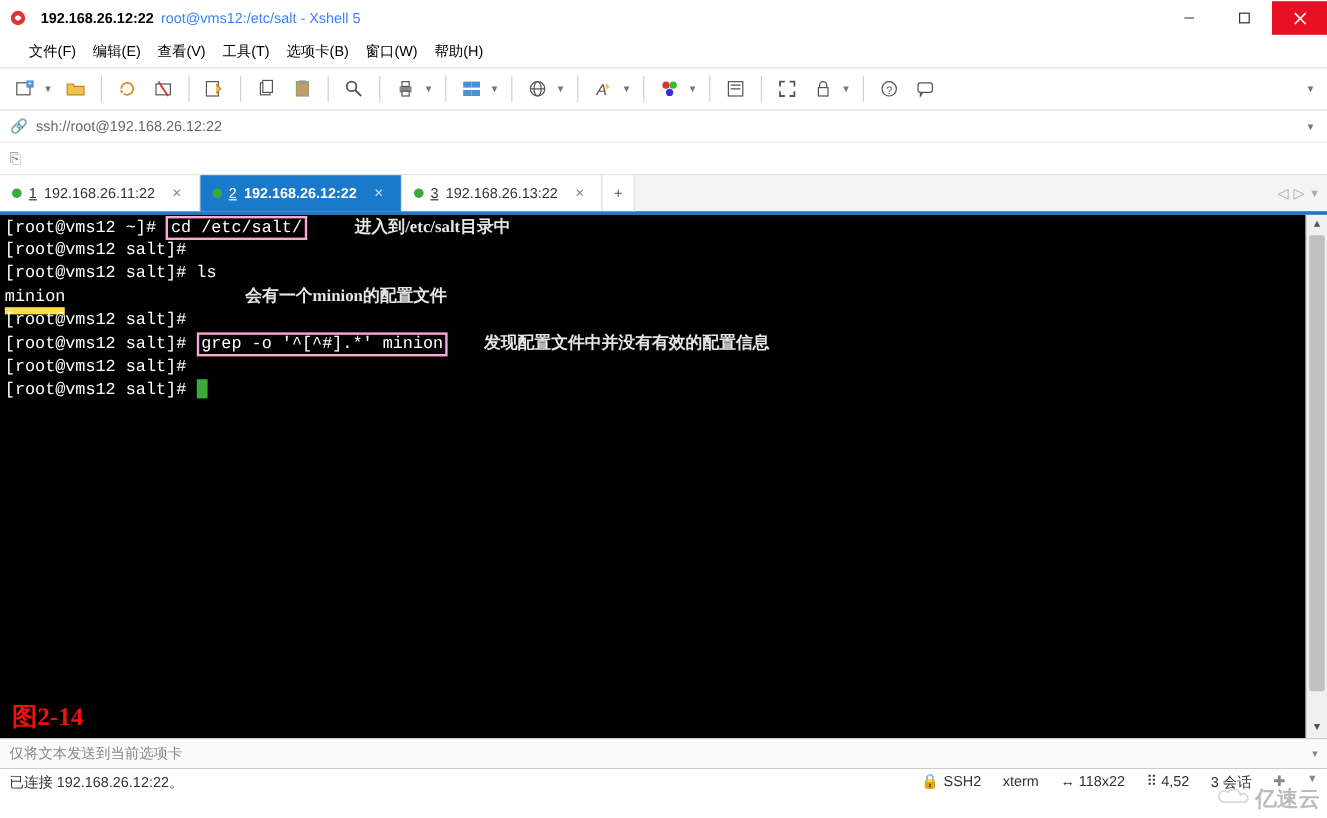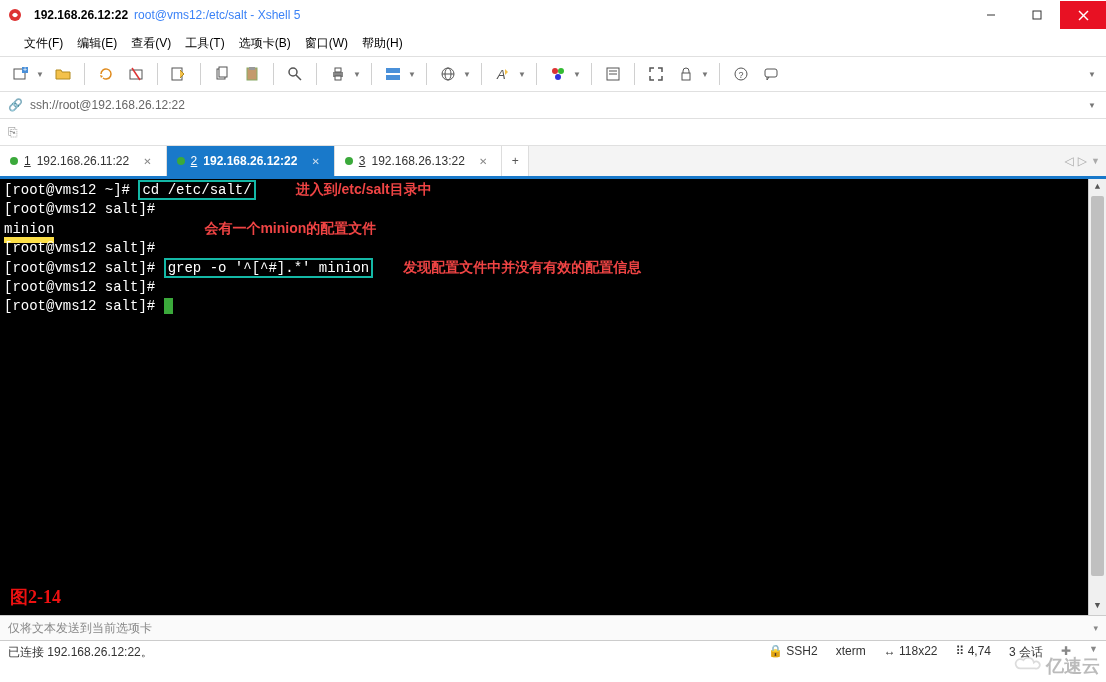--- a/index.html
+++ b/index.html
@@ -29,25 +29,25 @@
   .tab .closex{font-size:10px;color:#888;margin-left:8px;}
   .tab.active .closex{color:#cde;}
   .addtab{width:26px;display:flex;align-items:center;justify-content:center;background:#fff;border-right:1px solid #ddd;color:#555;}
   .tabnav{position:absolute;right:6px;top:0;height:100%;display:flex;align-items:center;gap:4px;color:#aaa;}
   .terminal{background:#000;color:#fff;font-family:"Consolas","Courier New",monospace;font-size:14px;line-height:19px;position:relative;height:436px;}
   .termscroll{position:absolute;right:0;top:0;width:17px;height:100%;background:#f0f0f0;border-left:1px solid #ccc;}
   .termscroll .thumb{position:absolute;left:2px;right:2px;top:0;height:50px;background:#c0c0c0;border-radius:2px;}
   .termscroll .darr{position:absolute;bottom:0;left:0;right:0;height:17px;display:flex;align-items:center;justify-content:center;color:#555;font-size:9px;}
   .termscroll .uarr{position:absolute;top:0;left:0;right:0;height:17px;display:flex;align-items:center;justify-content:center;color:#555;font-size:9px;}
   .termcontent{padding:1px 4px;position:absolute;left:0;right:17px;top:0;}
-  .redbox{border:2px solid #14b8a6;padding:0 2px;}
-  .redtxt{color:#ef4444;font-weight:bold;font-family:Liberation Sans, sans-serif;}
+  .redbox{border:2px solid #f9a8d4;padding:0 2px;}
+  .redtxt{color:#e5e5e5;font-weight:bold;font-family:Liberation Serif, serif;}
   .redul{border-bottom:6px solid #fde047;}
   .cursor{display:inline-block;width:9px;height:16px;background:#3ba93b;vertical-align:middle;}
-  .figlabel{position:absolute;left:10px;bottom:8px;color:#e11;font-weight:bold;font-family:"Microsoft YaHei";font-size:18px;}
+  .figlabel{position:absolute;left:10px;bottom:8px;color:#e11;font-weight:bold;font-family:"Microsoft YaHei";font-size:21px;}
   .sendbar{height:24px;border-top:1px solid #ccc;border-bottom:1px solid #ccc;display:flex;align-items:center;padding:0 8px;color:#888;background:#fafafa;justify-content:space-between;}
   .statusbar{height:22px;display:flex;align-items:center;padding:0 8px;color:#333;background:#fff;gap:26px;}
   .statusbar .stl{flex:0 0 auto;}
   .statusbar .str{margin-left:auto;display:flex;align-items:flex-start;gap:18px;}
   .watermark{position:absolute;right:6px;bottom:2px;display:flex;align-items:center;gap:4px;color:#bbb;font-size:18px;font-weight:bold;}
   .watermark svg{width:28px;height:28px;opacity:0.5;}
 </style>
 </head>
 <body>
 
@@ -260,20 +260,21 @@
     <span>◁</span>
     <span>▷</span>
     <span style="font-size:9px;">▼</span>
   </div>
 </div>
 
 <div class="terminal">
   <div class="termcontent">
     <div><span>[root@vms12 ~]# </span><span class="redbox">cd /etc/salt/</span><span style="display:inline-block;width:40px"></span><span class="redtxt">进入到/etc/salt目录中</span></div>
     <div>[root@vms12 salt]#</div>
+    <div>[root@vms12 salt]# ls</div>
     <div><span class="redul">minion</span><span style="display:inline-block;width:150px"></span><span class="redtxt">会有一个minion的配置文件</span></div>
     <div>[root@vms12 salt]#</div>
     <div><span>[root@vms12 salt]# </span><span class="redbox">grep -o '^[^#].*' minion</span><span style="display:inline-block;width:30px"></span><span class="redtxt">发现配置文件中并没有有效的配置信息</span></div>
     <div>[root@vms12 salt]#</div>
     <div><span>[root@vms12 salt]# </span><span class="cursor"></span></div>
   </div>
   <div class="figlabel">图2-14</div>
   <div class="termscroll">
     <div class="uarr">▲</div>
     <div class="thumb" style="top:17px;height:380px;"></div>
@@ -285,21 +286,21 @@
   <span>仅将文本发送到当前选项卡</span>
   <span style="font-size:9px;color:#888;">▾</span>
 </div>
 
 <div class="statusbar">
   <span class="stl">已连接 192.168.26.12:22。</span>
   <div class="str">
     <span><span>🔒</span> <span>SSH2</span></span>
     <span>xterm</span>
     <span>↔ <span>118x22</span></span>
-    <span>⠿ <span>4,74</span></span>
+    <span>⠿ <span>4,52</span></span>
     <span>3 会话</span>
     <span style="color:#888">✚</span>
     <span style="font-size:9px;color:#888">▼</span>
   </div>
 </div>
 
 <div class="watermark">
   <svg viewBox="0 0 24 24">
       <path d="M6 14a4 4 0 1 1 2-7 5 5 0 0 1 9 2 3 3 0 1 1 1 5H6z" fill="none" stroke="#bbb" stroke-width="1.5"></path>
     </svg>

